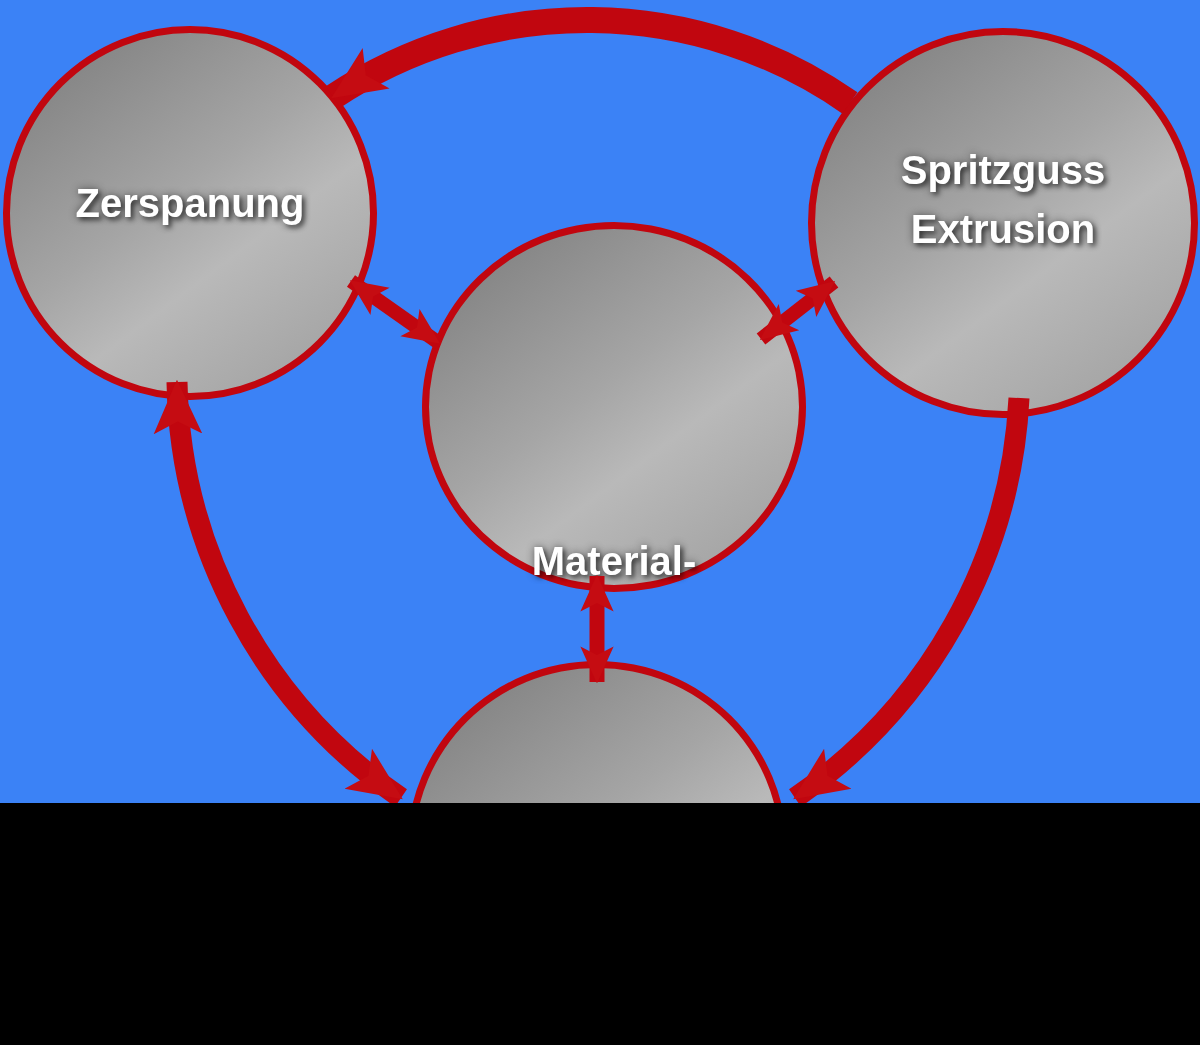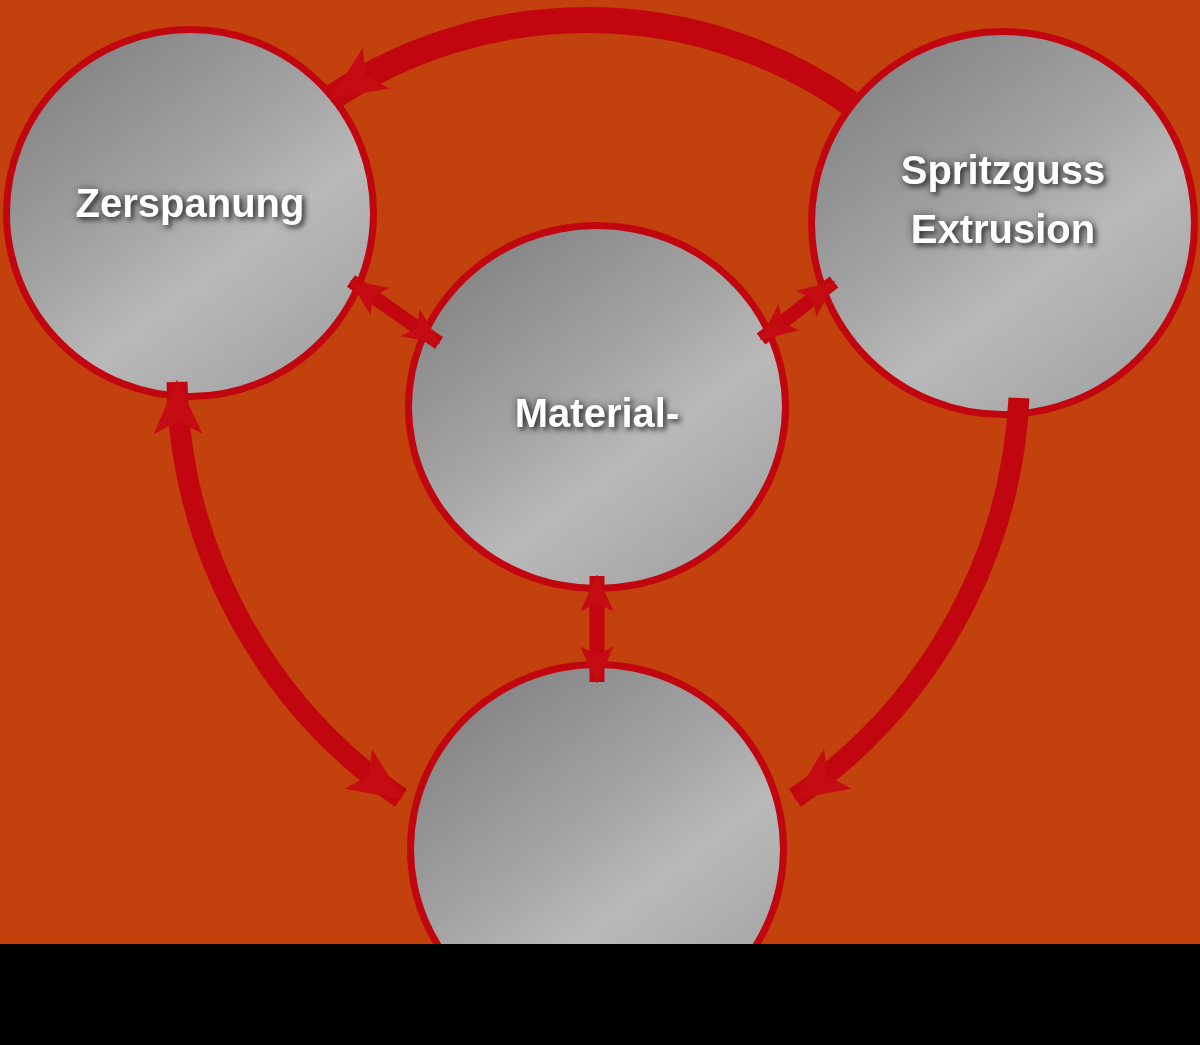--- a/index.html
+++ b/index.html
@@ -3,22 +3,22 @@
 <meta charset="utf-8">
 <style>
   html, body {
     margin: 0;
     padding: 0;
     background: #000000;
   }
   #stage {
     position: relative;
     width: 1200px;
-    height: 944px;
-    background: #c2410c;
+    height: 803px;
+    background: #3b82f6;
     overflow: hidden;
     font-family: "Liberation Sans", "DejaVu Sans", sans-serif;
   }
   #arrow-layer {
     position: absolute;
     left: 0; top: 0;
     width: 1200px;
     height: 1045px;
     z-index: 2;
     pointer-events: none;
@@ -41,21 +41,21 @@
     font-size: 40px;
     line-height: 59px;
     text-shadow: 3px 3px 5px rgba(0,0,0,0.55), 0 0 9px rgba(0,0,0,0.45);
   }
   .node-label .line { display: block; }
 
   #node-zerspanung   { left: 3px;   top: 26px;  width: 374px; height: 374px; }
   #node-zerspanung   .node-label { transform: translateY(-10px); }
   #node-spritzguss   { left: 808px; top: 28px;  width: 390px; height: 390px; }
   #node-spritzguss   .node-label { transform: translateY(-23px); }
-  #node-zentrum      { left: 405px; top: 222px; width: 384px; height: 370px; }
+  #node-zentrum      { left: 422px; top: 222px; width: 384px; height: 370px; align-items: flex-end; }
   #node-zentrum      .node-label { transform: translateY(6px); }
   #node-apparatebau  { left: 407px; top: 661px; width: 380px; height: 376px; }
 
   .arrow-path {
     fill: none;
     stroke: #c1060f;
     stroke-linecap: butt;
   }
 </style>
 </head>

